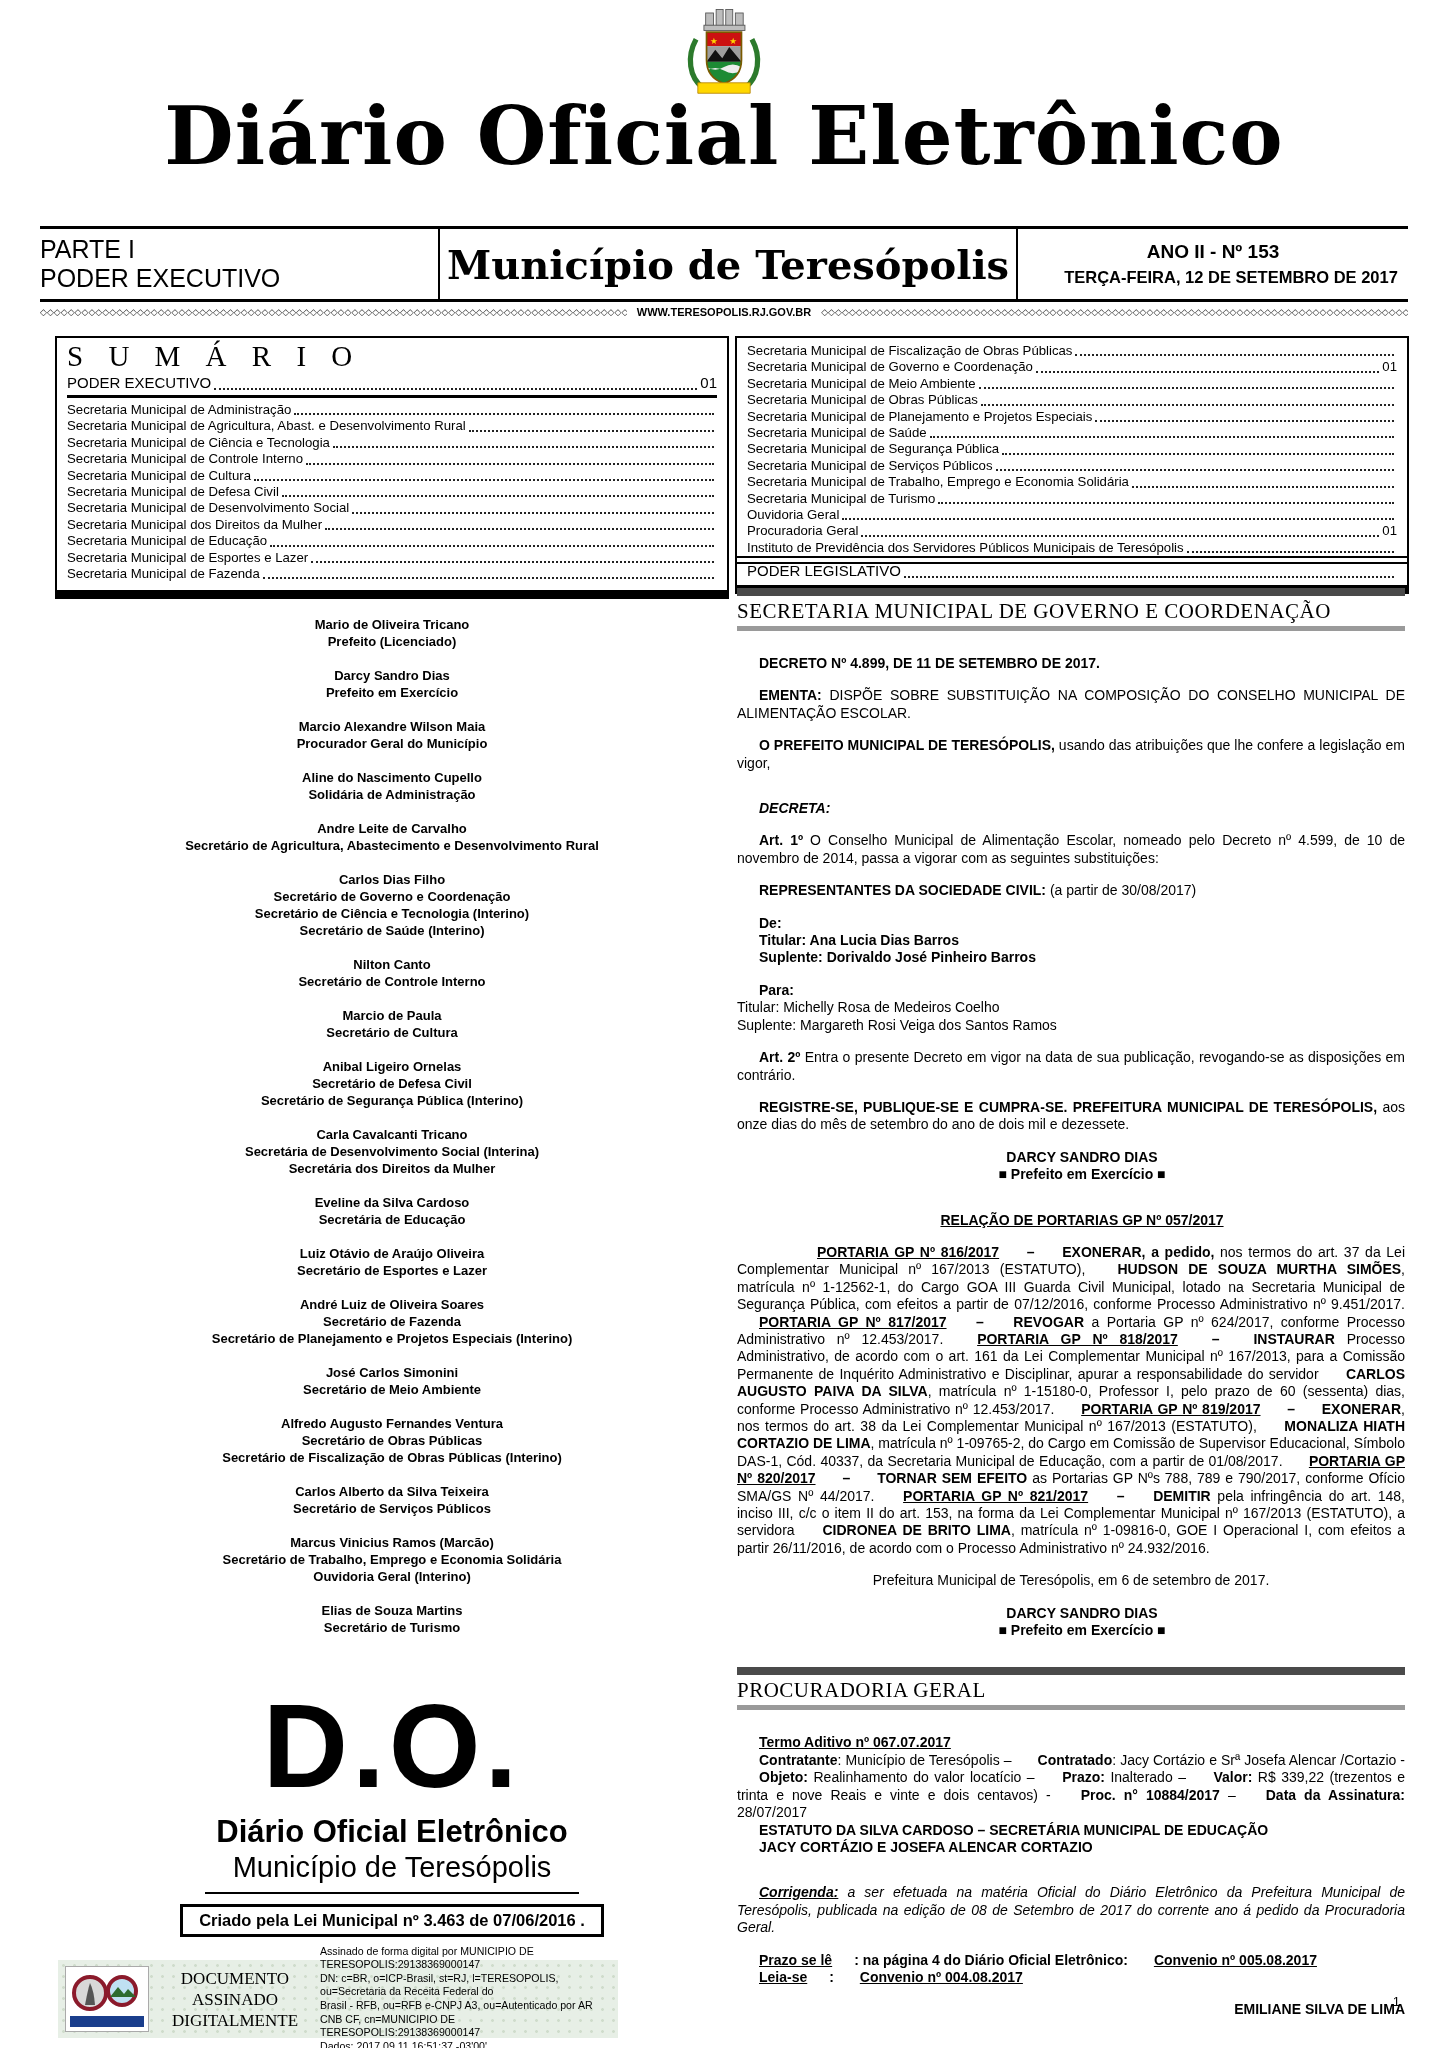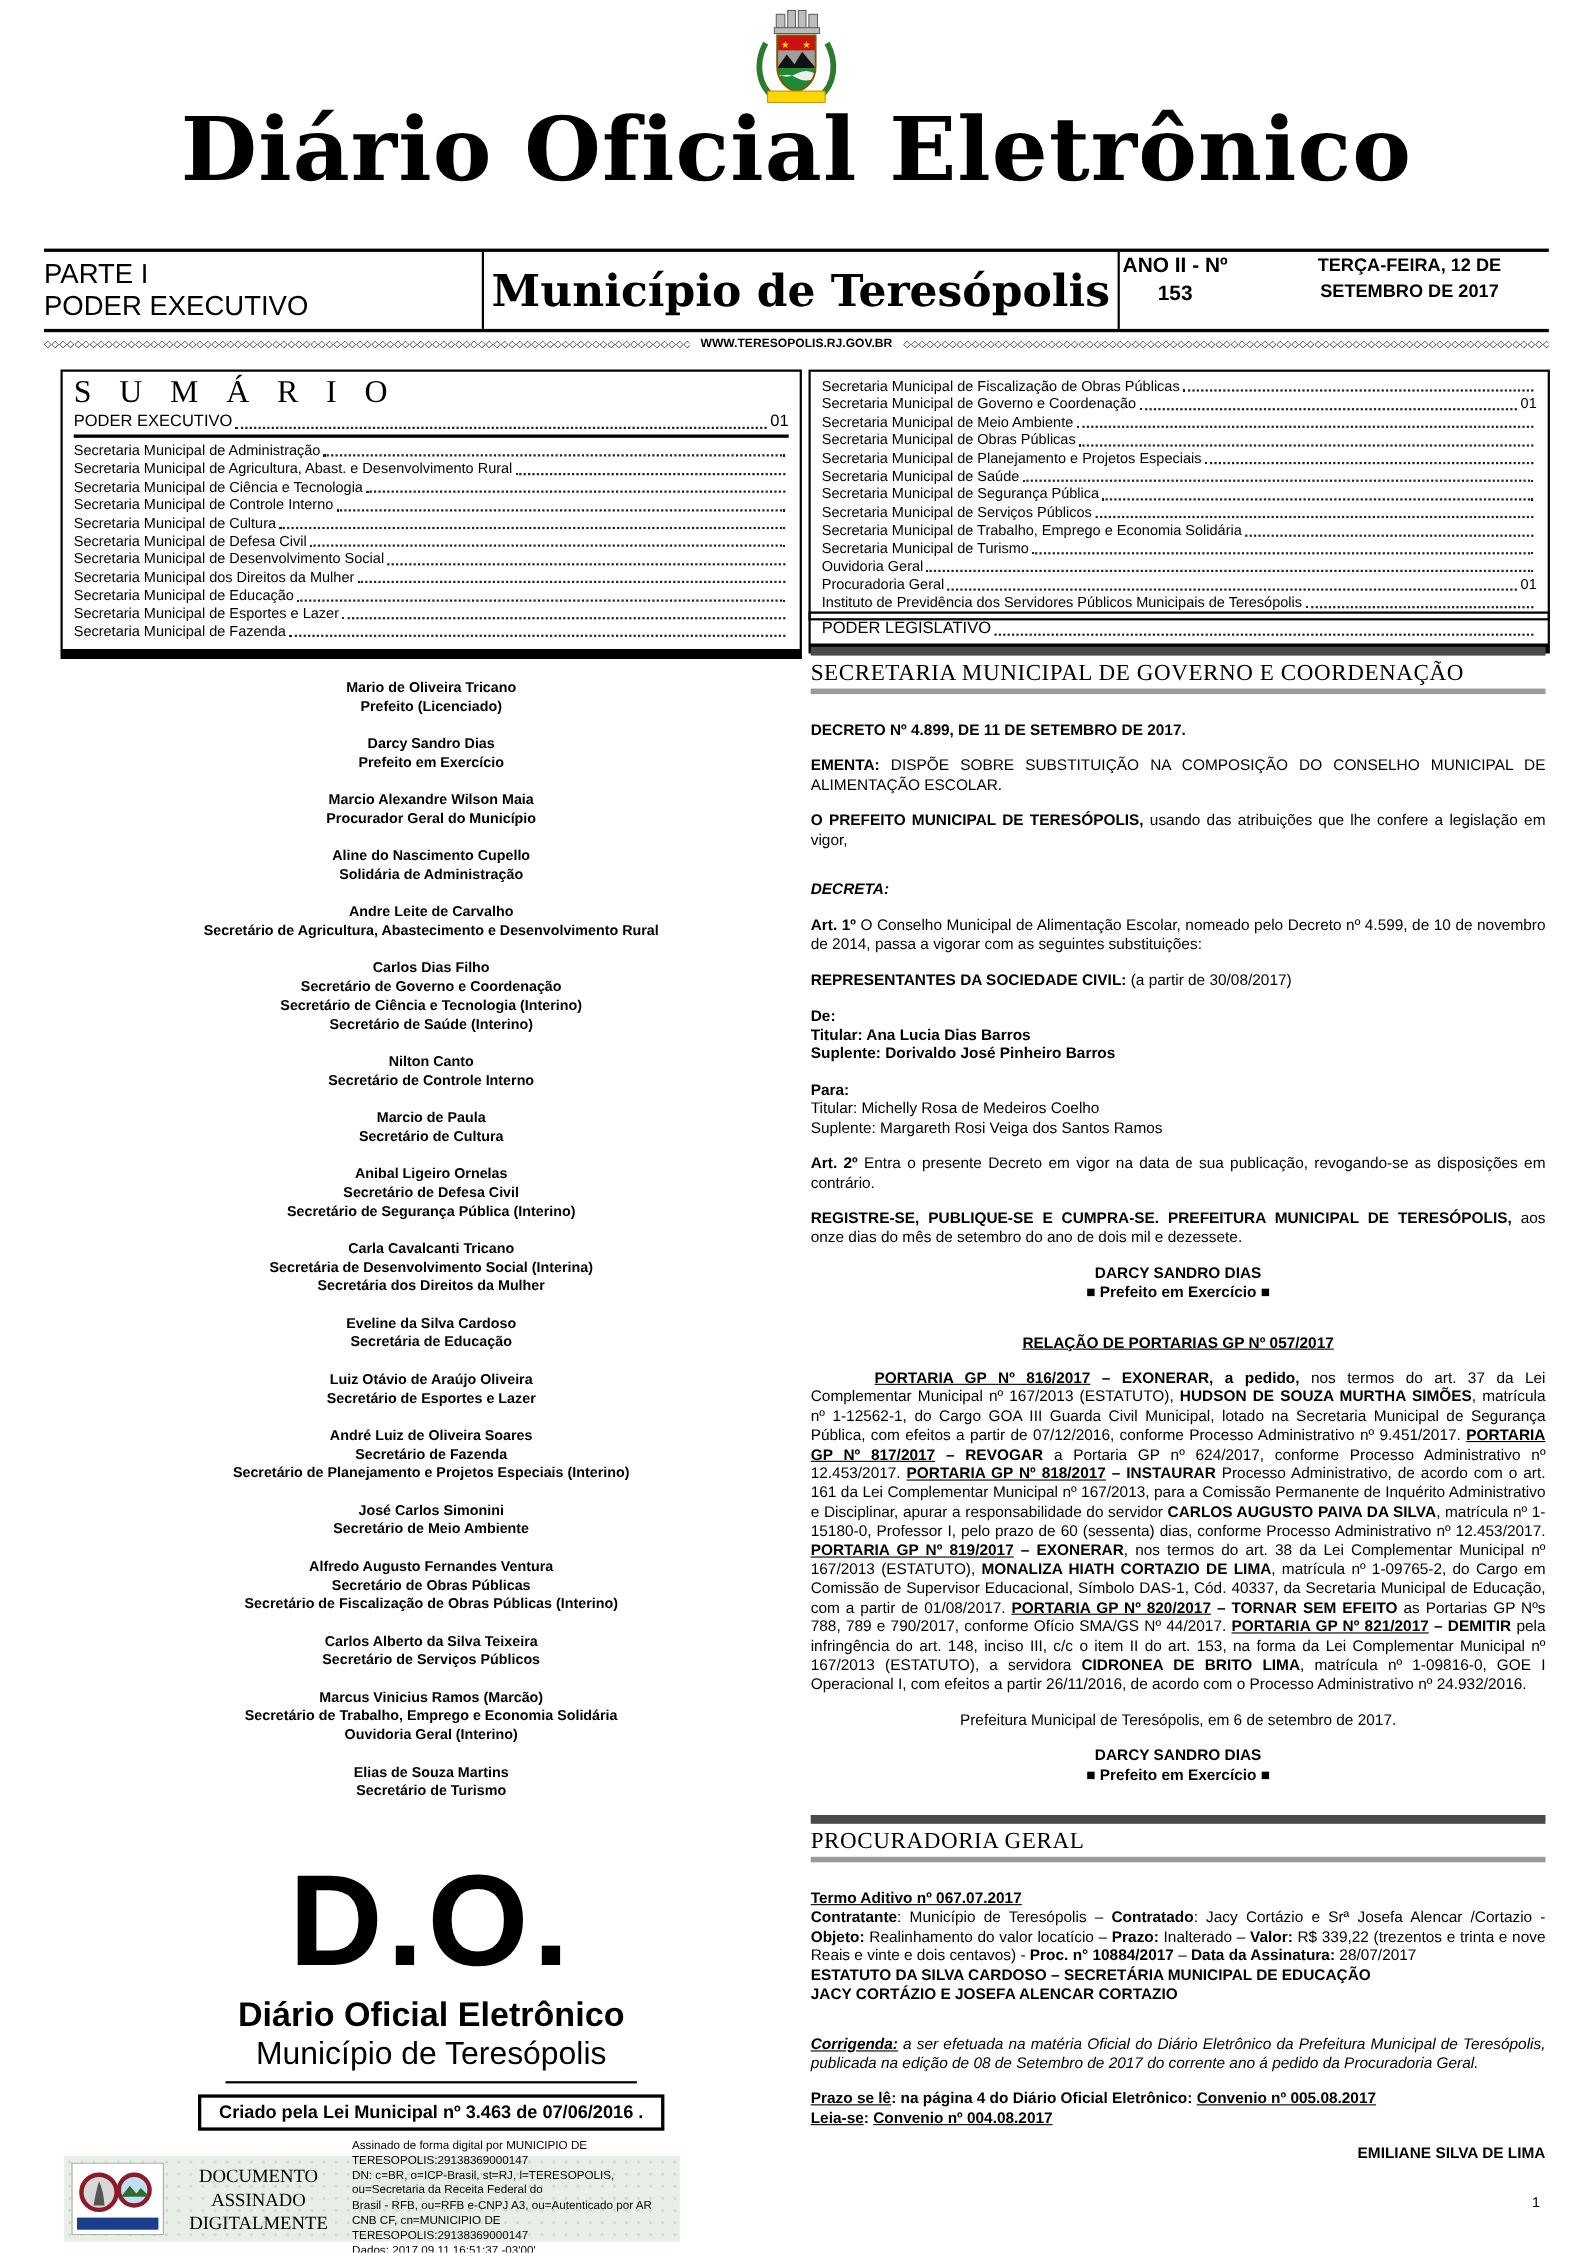--- a/index.html
+++ b/index.html
@@ -10,21 +10,21 @@
   .crest{position:absolute;left:674px;top:6px;width:100px;height:96px;}
   .paper-title{position:absolute;left:0;top:88px;width:100%;text-align:center;
       font-family:"DejaVu Serif",serif;font-weight:700;font-size:80px;line-height:96px;
       letter-spacing:1px;}
   .band{position:absolute;left:40px;top:226px;width:1368px;height:70px;
       border-top:3px solid #000;border-bottom:3px solid #000;display:flex;}
   .band-left{width:398px;border-right:2px solid #000;display:flex;flex-direction:column;
       justify-content:center;text-align:left;font-size:25px;line-height:29px;}
   .band-mid{flex:1;border-right:2px solid #000;display:flex;align-items:center;justify-content:center;
       font-family:"DejaVu Serif",serif;font-weight:700;font-size:40px;}
-  .band-right{width:390px;display:flex;flex-direction:row;justify-content:center;
+  .band-right{width:390px;display:flex;flex-direction:column;justify-content:center;
       text-align:center;font-weight:bold;}
   .band-right .edition{font-size:19px;line-height:26px;}
   .band-right .date{font-size:16.5px;line-height:24px;padding-left:36px;}
   .site-row{position:absolute;left:40px;top:306px;width:1368px;display:flex;align-items:center;}
   .diamonds{flex:1;overflow:hidden;white-space:nowrap;font-size:9px;letter-spacing:0px;color:#222;}
   .site-label{font-size:11px;font-weight:bold;margin:0 10px;white-space:nowrap;}
 
   
   .sum-left{position:absolute;left:55px;top:336px;width:650px;border:2px solid #000;
       border-bottom:9px solid #000;padding:2px 10px 8px;}
@@ -69,21 +69,21 @@
   .sec-head{margin:0 0 24px;}
   .bar-top{height:8px;background:#4a4a4a;}
   .bar-bot{height:5px;background:#9a9a9a;}
   .sec-title{font-family:"Liberation Serif",serif;font-size:21px;line-height:27px;
       letter-spacing:0.5px;padding:2px 0 1px;}
   .blk{margin:0 0 15px;text-align:justify;}
   .mt-lg{margin-top:16px;font-style:italic;}
   .mb-lg{margin-bottom:28px;}
   .center{text-align:center;}
   .right{text-align:right;}
-  .b{font-weight:bold;}
+  .b{font-weight:bold;margin-left:22px;}
   .u{text-decoration:underline;}
   .portarias{text-indent:58px;}
   .page-num{position:absolute;right:48px;top:1994px;font-size:13px;}
 </style>
 </head>
 <body>
 
 <div class="page">
 
   <div class="crest">

